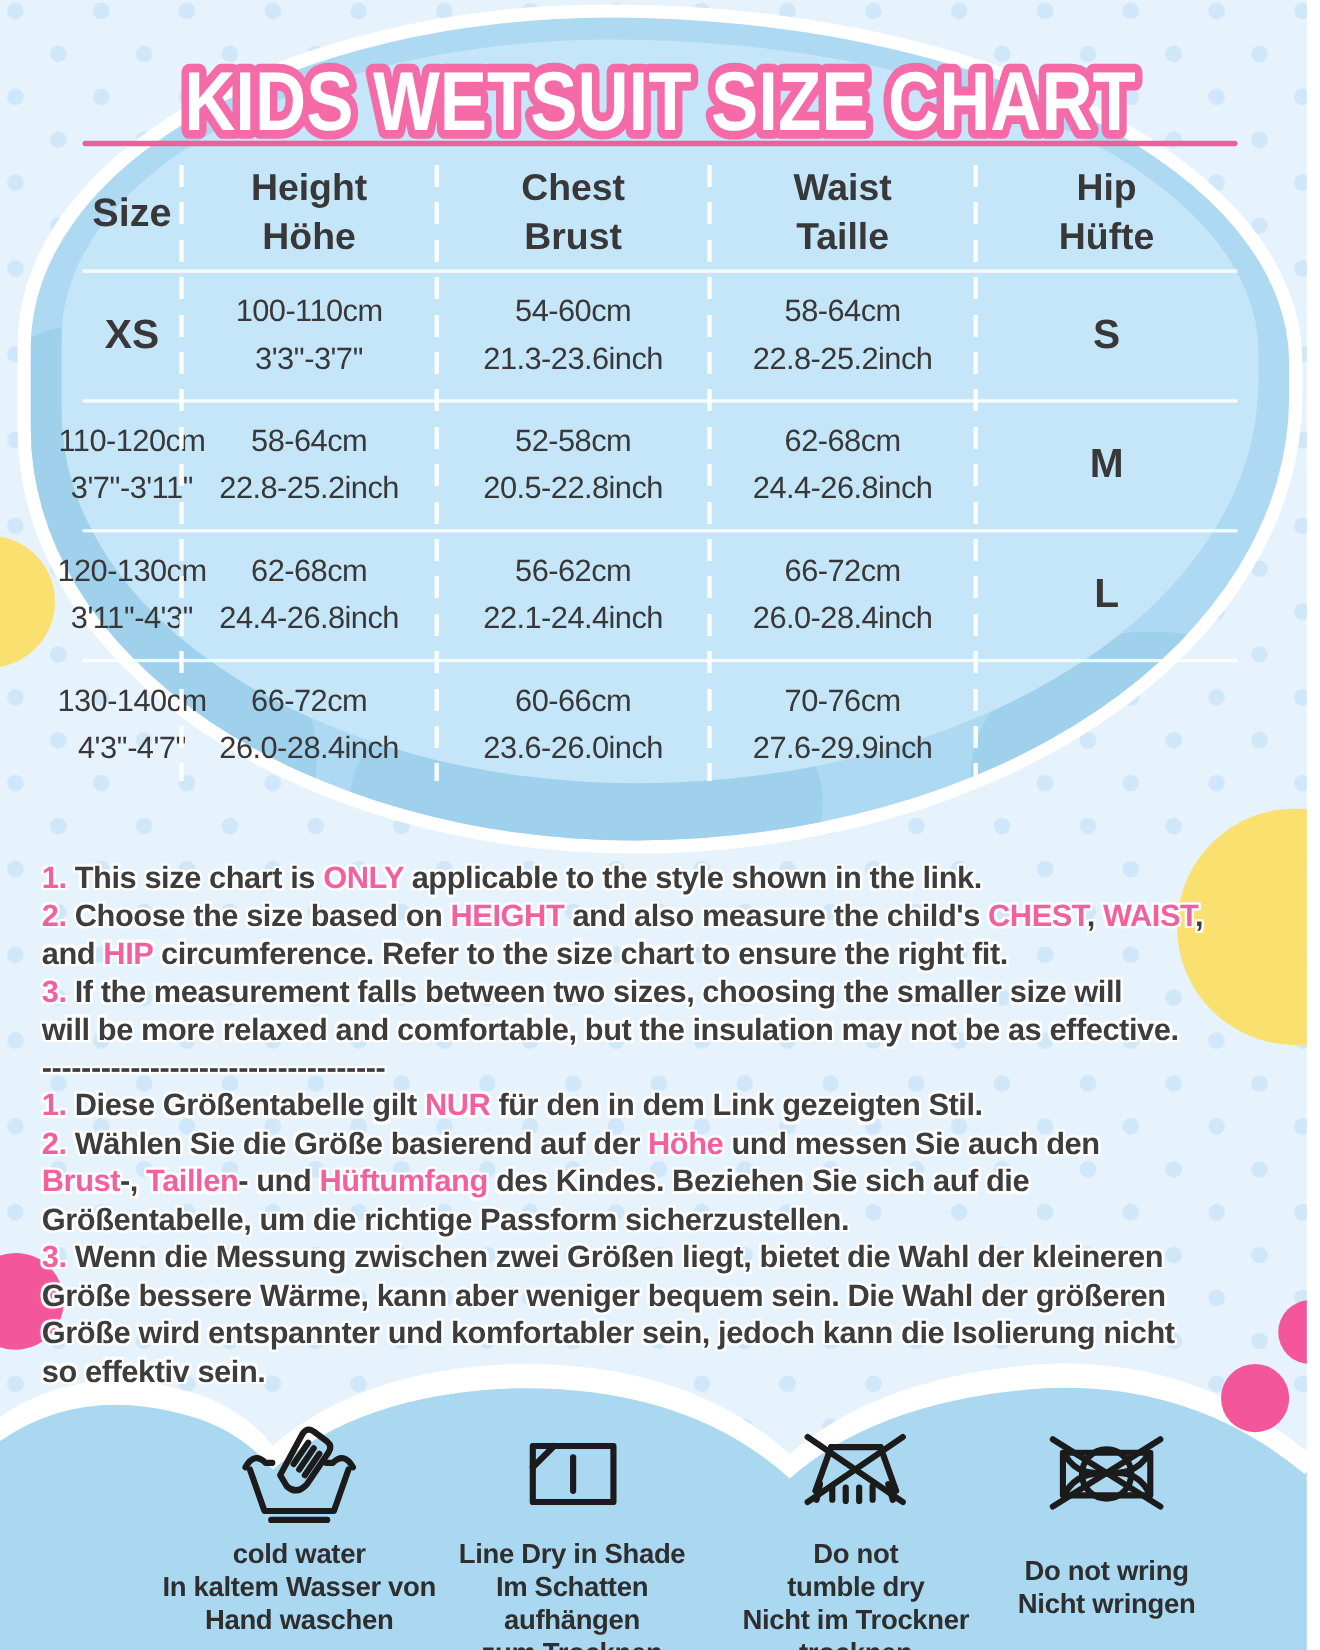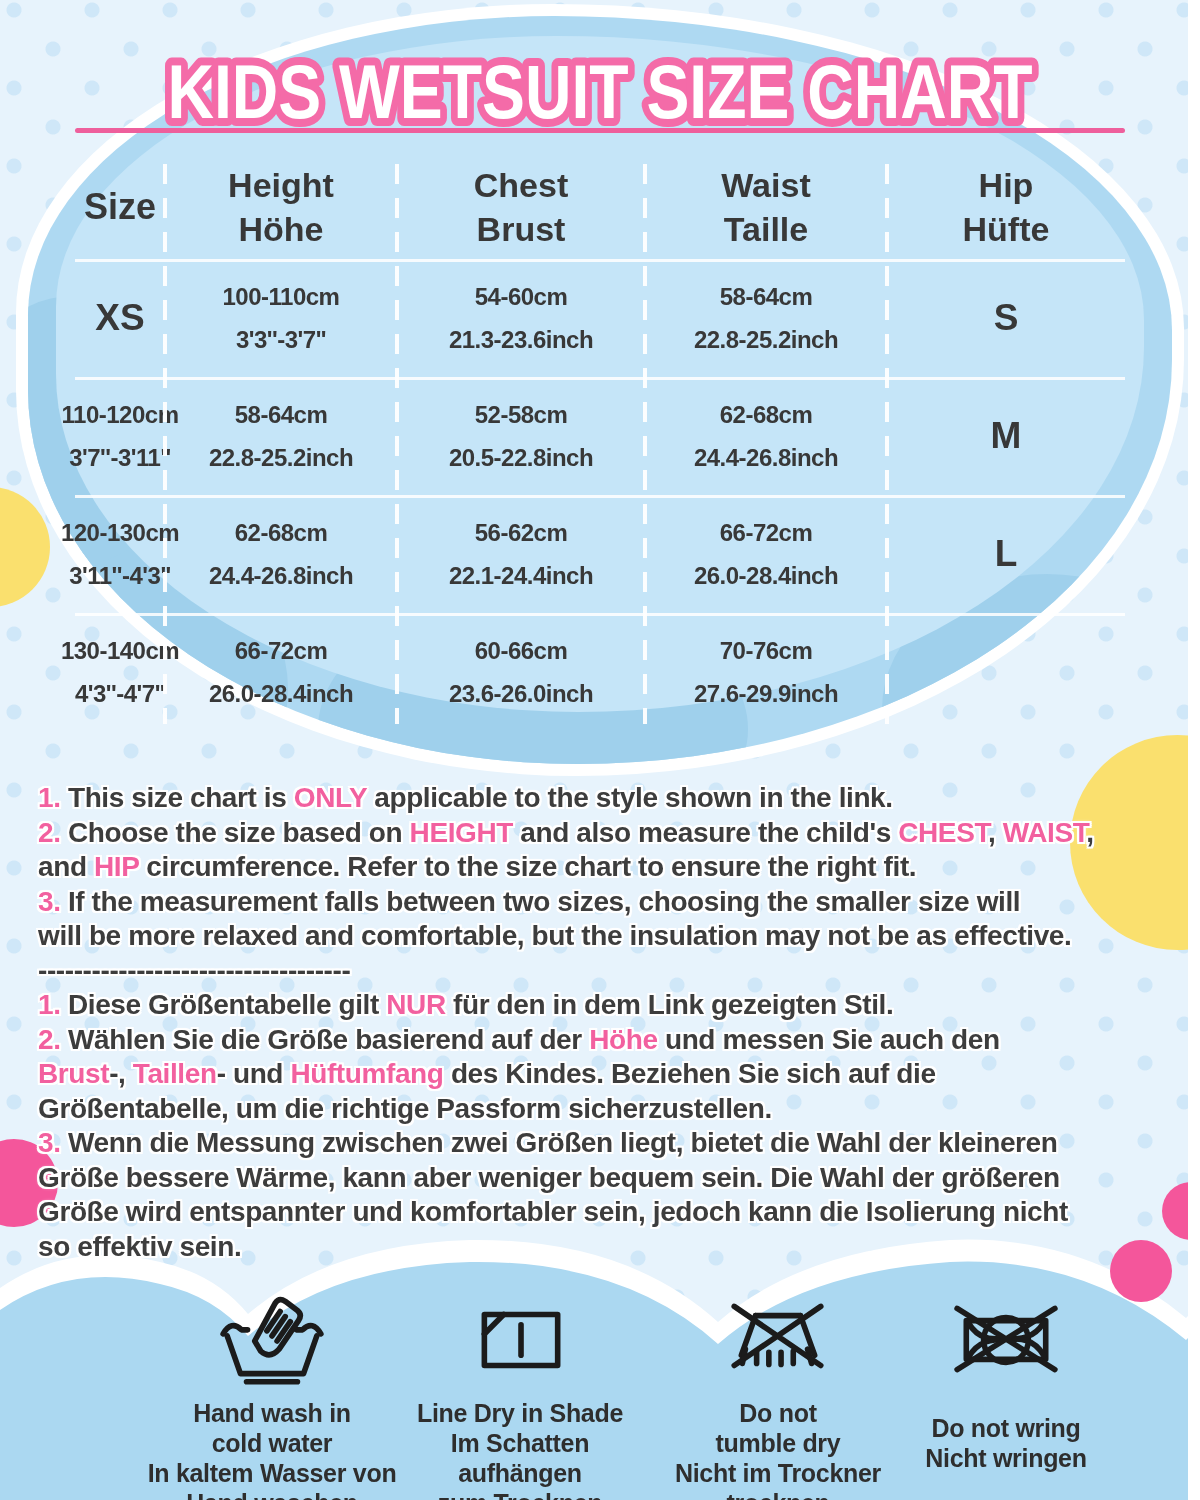--- a/index.html
+++ b/index.html
@@ -39,29 +39,29 @@
   .bump4{left:-70px;top:280px;width:230px;height:270px;}
   .cloud-light{
     position:absolute;left:28px;top:20px;right:28px;bottom:52px;background:#c5e5f8;
     border-radius:46% 54% 52% 48% / 40% 42% 54% 50%;
   }
   
   .title-svg{position:absolute;left:0;top:0;width:1200px;height:150px;}
   .pink-line{position:absolute;left:75px;top:128px;width:1050px;height:5px;background:#ee5f9c;border-radius:3px;}
   
   .size-table{
-    position:absolute;left:75px;top:154px;width:1050px;height:577px;
+    position:absolute;left:75px;top:140px;width:1050px;height:577px;
     display:grid;grid-template-columns:90px 232px 248px 242px 238px;
     grid-template-rows:105px repeat(4,118px);
   }
   .cell{display:flex;flex-direction:column;align-items:center;justify-content:center;color:#383838;}
   .head-cell{font-weight:bold;font-size:34px;line-height:44px;}
   .size-head{font-size:36px;}
   .size-cell{font-weight:bold;font-size:37px;}
-  .data-cell{font-weight:bold;font-size:24px;line-height:43px;letter-spacing:-0.5px;white-space:nowrap;}
+  .data-cell{font-weight:normal;font-size:28px;line-height:43px;letter-spacing:-0.5px;white-space:nowrap;}
   .tline{position:absolute;left:0;width:1050px;height:3px;background:rgba(255,255,255,0.85);}
   .tl1{top:105px;}.tl2{top:223px;}.tl3{top:341px;}.tl4{top:459px;}
   .vline{
     position:absolute;top:10px;height:560px;width:4px;
     background:repeating-linear-gradient(180deg,rgba(255,255,255,0.95) 0 20px,rgba(0,0,0,0) 20px 34px);
   }
   .vl1{left:88px;}.vl2{left:320px;}.vl3{left:568px;}.vl4{left:810px;}
   
   .notes{position:absolute;left:38px;top:781px;width:1160px;}
   .note-line{
@@ -232,21 +232,20 @@
   <div class="care-item care1">
     <svg class="care-icon" viewBox="0 0 110 100">
       <path d="M7,45 Q15,31 25,41 L31,41"></path>
       <path d="M79,41 L85,41 Q95,31 103,45"></path>
       <path d="M11,47 L24,84 L86,84 L99,47"></path>
       <path d="M30,92 L80,92"></path>
       <path d="M38,52 L58,15 Q62,9 68,13 L80,22 Q85,26 81,32 L62,60 Q53,70 44,62 Z"></path>
       <path d="M50,42 L63,23 M55,47 L68,28 M60,52 L73,33"></path>
     </svg>
     <div class="care-lines">
-        <div class="care-line">Hand wash in</div>
         <div class="care-line">cold water</div>
         <div class="care-line">In kaltem Wasser von</div>
         <div class="care-line">Hand waschen</div>
       </div>
   </div>
 
   <div class="care-item care2">
     <svg class="care-icon" viewBox="0 0 110 100">
       <rect x="20" y="26" width="72" height="50"></rect>
       <path d="M20,45 L39,26"></path>

